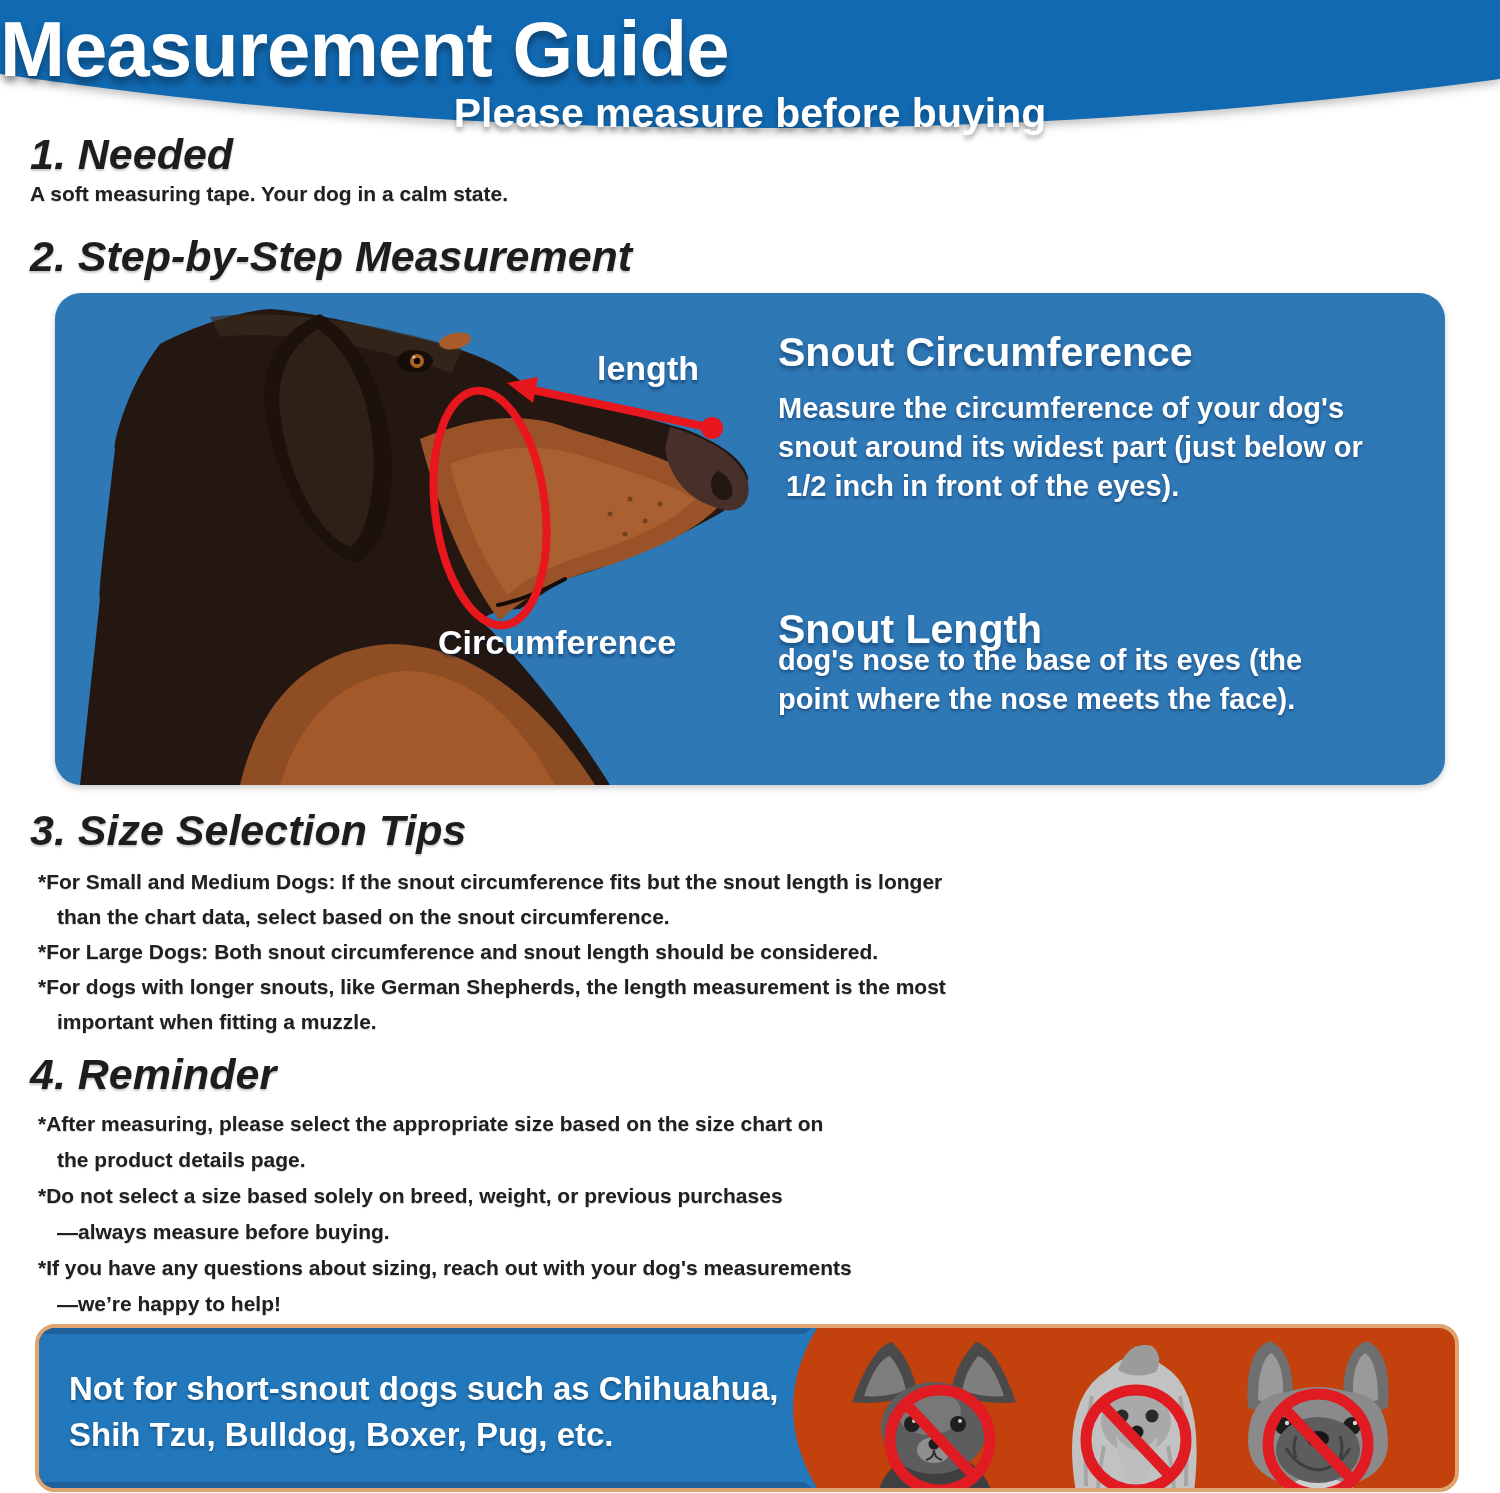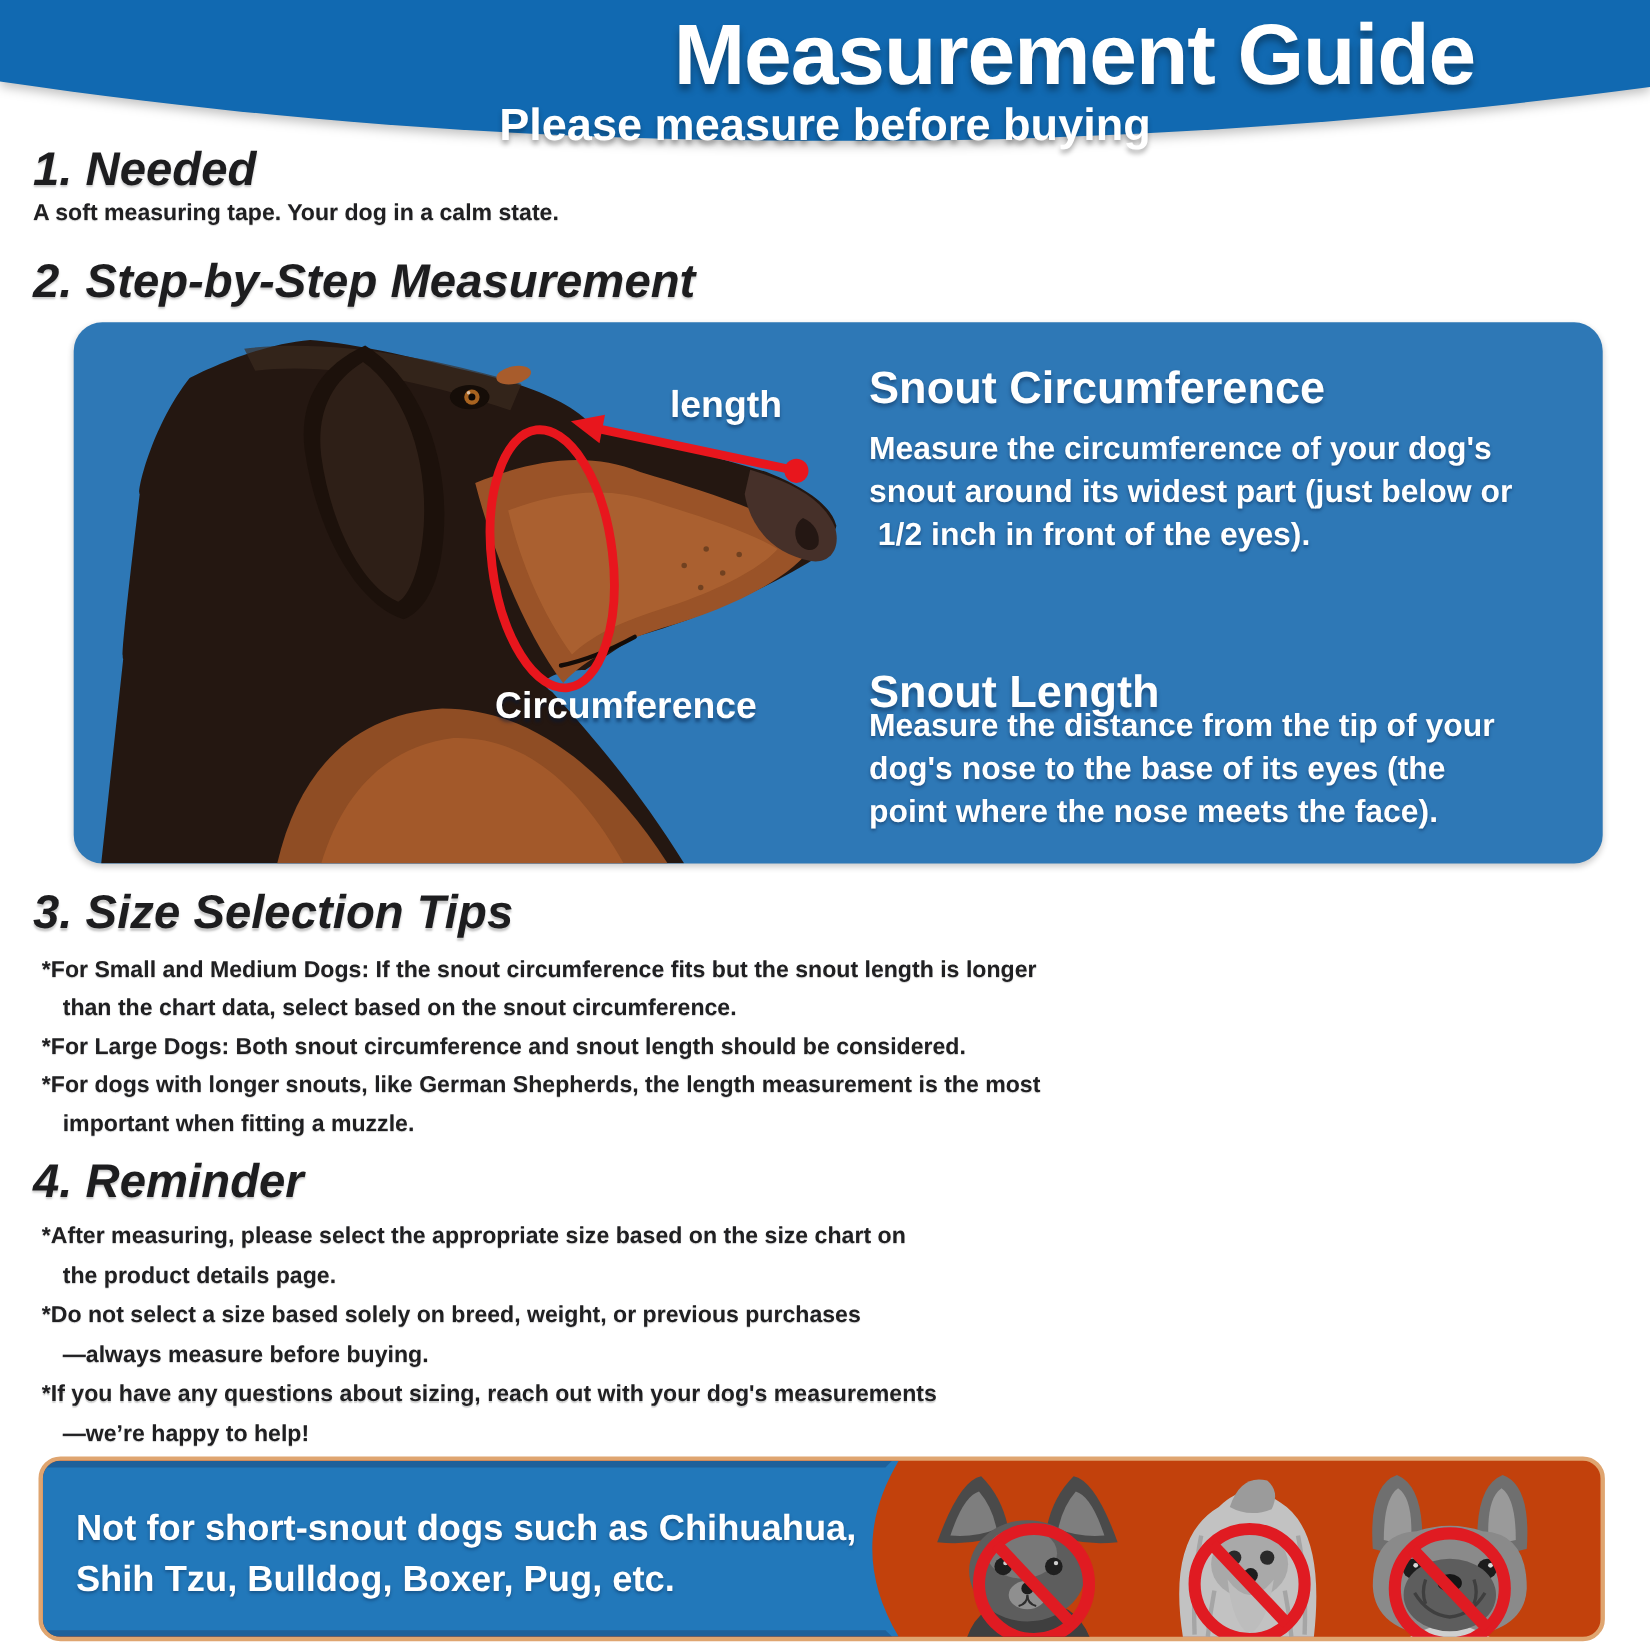--- a/index.html
+++ b/index.html
@@ -6,40 +6,40 @@
     --header-blue:#1169b1; --panel-blue:#2e78b6; --footer-blue:#2278ba;
     --footer-border:#dfa570; --accent-red:#e8161d; --ink:#1d1d1f; --white:#ffffff;
   }
   *{margin:0;padding:0;box-sizing:border-box;}
   body{background:#fff;font-family:"Liberation Sans",sans-serif;}
   .page{position:relative;width:1500px;height:1493px;background:#fff;overflow:hidden;}
 
   
   .wave-svg{position:absolute;left:0;top:0;width:1500px;height:170px;filter:drop-shadow(0 4px 5px rgba(0,0,0,.25));}
   .wave-fill{fill:var(--header-blue);}
-  .hdr-title{position:absolute;left:0;top:4px;width:1341px;text-align:right;color:var(--white);
+  .hdr-title{position:absolute;left:0;top:4px;width:1341px;text-align:left;color:var(--white);
     font-size:78px;font-weight:800;letter-spacing:-1px;text-shadow:0 6px 7px rgba(0,0,0,.35);}
   .hdr-sub{position:absolute;left:0;top:90px;width:1500px;text-align:center;color:var(--white);
     font-size:41px;font-weight:800;text-shadow:0 4px 5px rgba(0,0,0,.3);}
 
   
   .h-black{position:absolute;left:30px;color:var(--ink);font-size:43px;font-weight:800;
     text-shadow:0 2px 2px rgba(0,0,0,.22);white-space:pre;font-style:italic;}
   .body-text{position:absolute;left:30px;color:#202022;font-size:21px;font-weight:700;
     text-shadow:0 1px 1px rgba(0,0,0,.18);white-space:pre;}
   #sec1-h{top:130px;} #sec1-b{top:182px;}
   #sec2-h{top:232px;}
   #sec3-h{top:806px;} #sec3-b{top:864px;line-height:35px;}
   #sec4-h{top:1050px;} #sec4-b{top:1106px;line-height:36px;}
   .b-line,.c-line,.p-line{white-space:pre;}
   .b-line{padding-left:8px;}
   .c-line{padding-left:27px;}
 
   
-  .panel{position:absolute;left:67px;top:293px;width:1390px;height:492px;border-radius:26px;
+  .panel{position:absolute;left:55px;top:293px;width:1390px;height:492px;border-radius:26px;
     background:var(--panel-blue);overflow:hidden;box-shadow:0 3px 6px rgba(0,0,0,.2);}
   .dog-svg{position:absolute;left:15px;top:6px;width:705px;height:486px;}
   .anno-svg{position:absolute;left:0;top:0;width:1390px;height:492px;pointer-events:none;}
   .redline{stroke:var(--accent-red);fill:none;}
   .redfill{fill:var(--accent-red);}
   .panel-label{position:absolute;color:var(--white);font-size:34px;font-weight:800;
     text-shadow:0 3px 3px rgba(0,25,60,.45);white-space:pre;}
   #lbl-length{left:542px;top:56px;}
   #lbl-circ{left:383px;top:330px;}
   .panel-h{position:absolute;left:723px;color:var(--white);font-size:41px;font-weight:800;
@@ -139,21 +139,20 @@
 
     <div class="panel-h" id="sc-h">Snout Circumference</div>
     <div class="panel-p" id="sc-p">
         <div class="p-line">Measure the circumference of your dog's</div>
         <div class="p-line">snout around its widest part (just below or</div>
         <div class="p-line"> 1/2 inch in front of the eyes).</div>
       </div>
 
     <div class="panel-h" id="sl-h">Snout Length</div>
     <div class="panel-p" id="sl-p">
-        <div class="p-line">Measure the distance from the tip of your</div>
         <div class="p-line">dog's nose to the base of its eyes (the</div>
         <div class="p-line">point where the nose meets the face).</div>
       </div>
   </div>
 
   <div class="h-black" id="sec3-h">3. Size Selection Tips</div>
   <div class="body-text" id="sec3-b"><div class="b-line">*For Small and Medium Dogs: If the snout circumference fits but the snout length is longer</div><div class="c-line">than the chart data, select based on the snout circumference.</div><div class="b-line">*For Large Dogs: Both snout circumference and snout length should be considered.</div><div class="b-line">*For dogs with longer snouts, like German Shepherds, the length measurement is the most</div><div class="c-line">important when fitting a muzzle.</div></div>
 
   <div class="h-black" id="sec4-h">4. Reminder</div>
   <div class="body-text" id="sec4-b"><div class="b-line">*After measuring, please select the appropriate size based on the size chart on</div><div class="c-line">the product details page.</div><div class="b-line">*Do not select a size based solely on breed, weight, or previous purchases</div><div class="c-line">—always measure before buying.</div><div class="b-line">*If you have any questions about sizing, reach out with your dog's measurements</div><div class="c-line">—we’re happy to help!</div></div>

